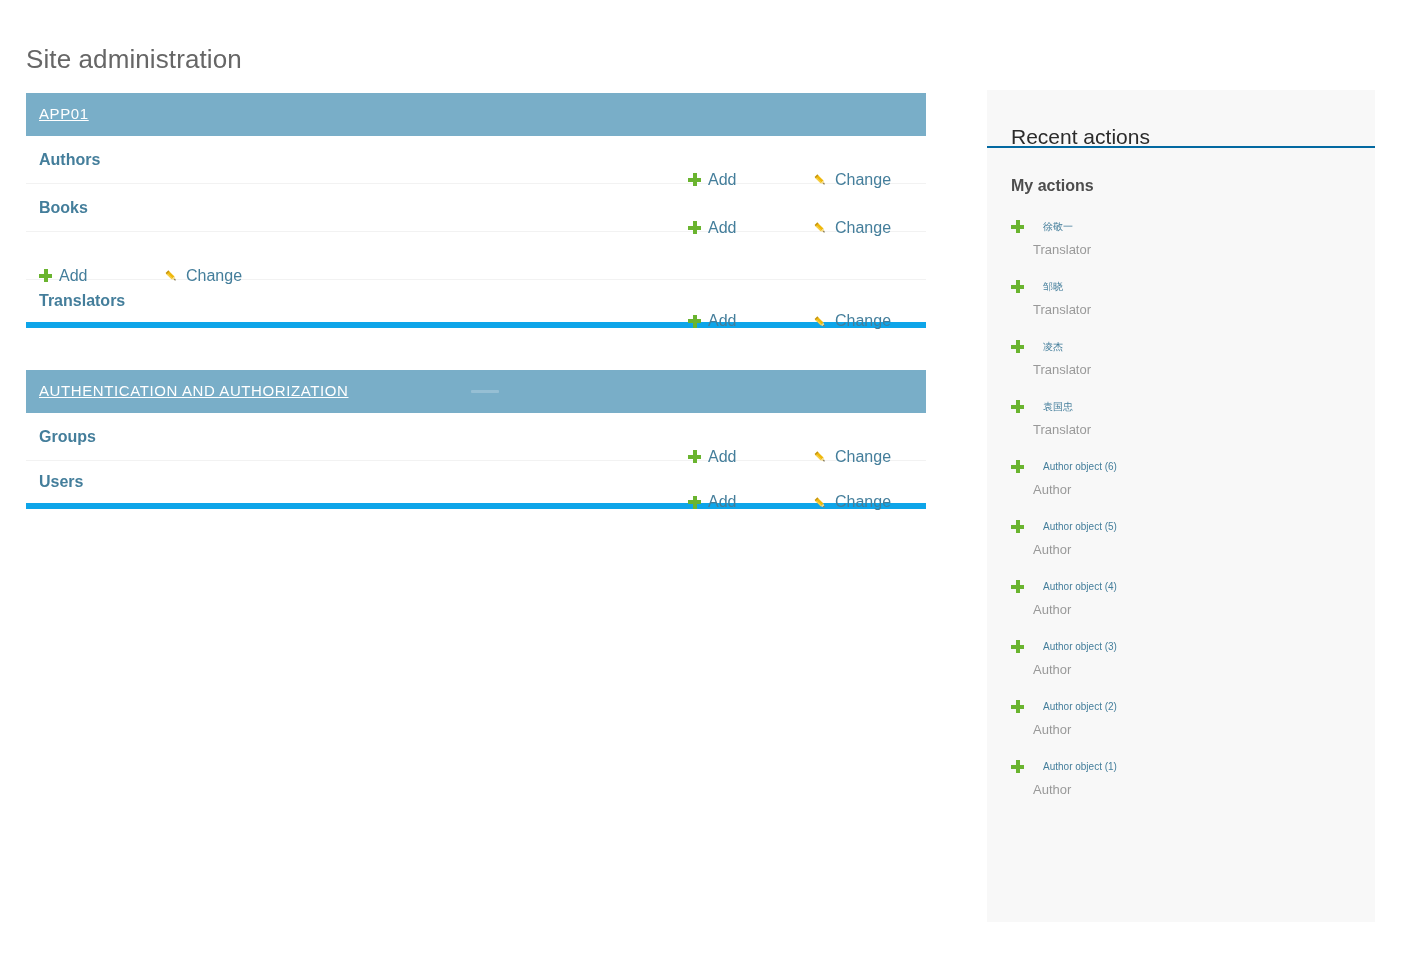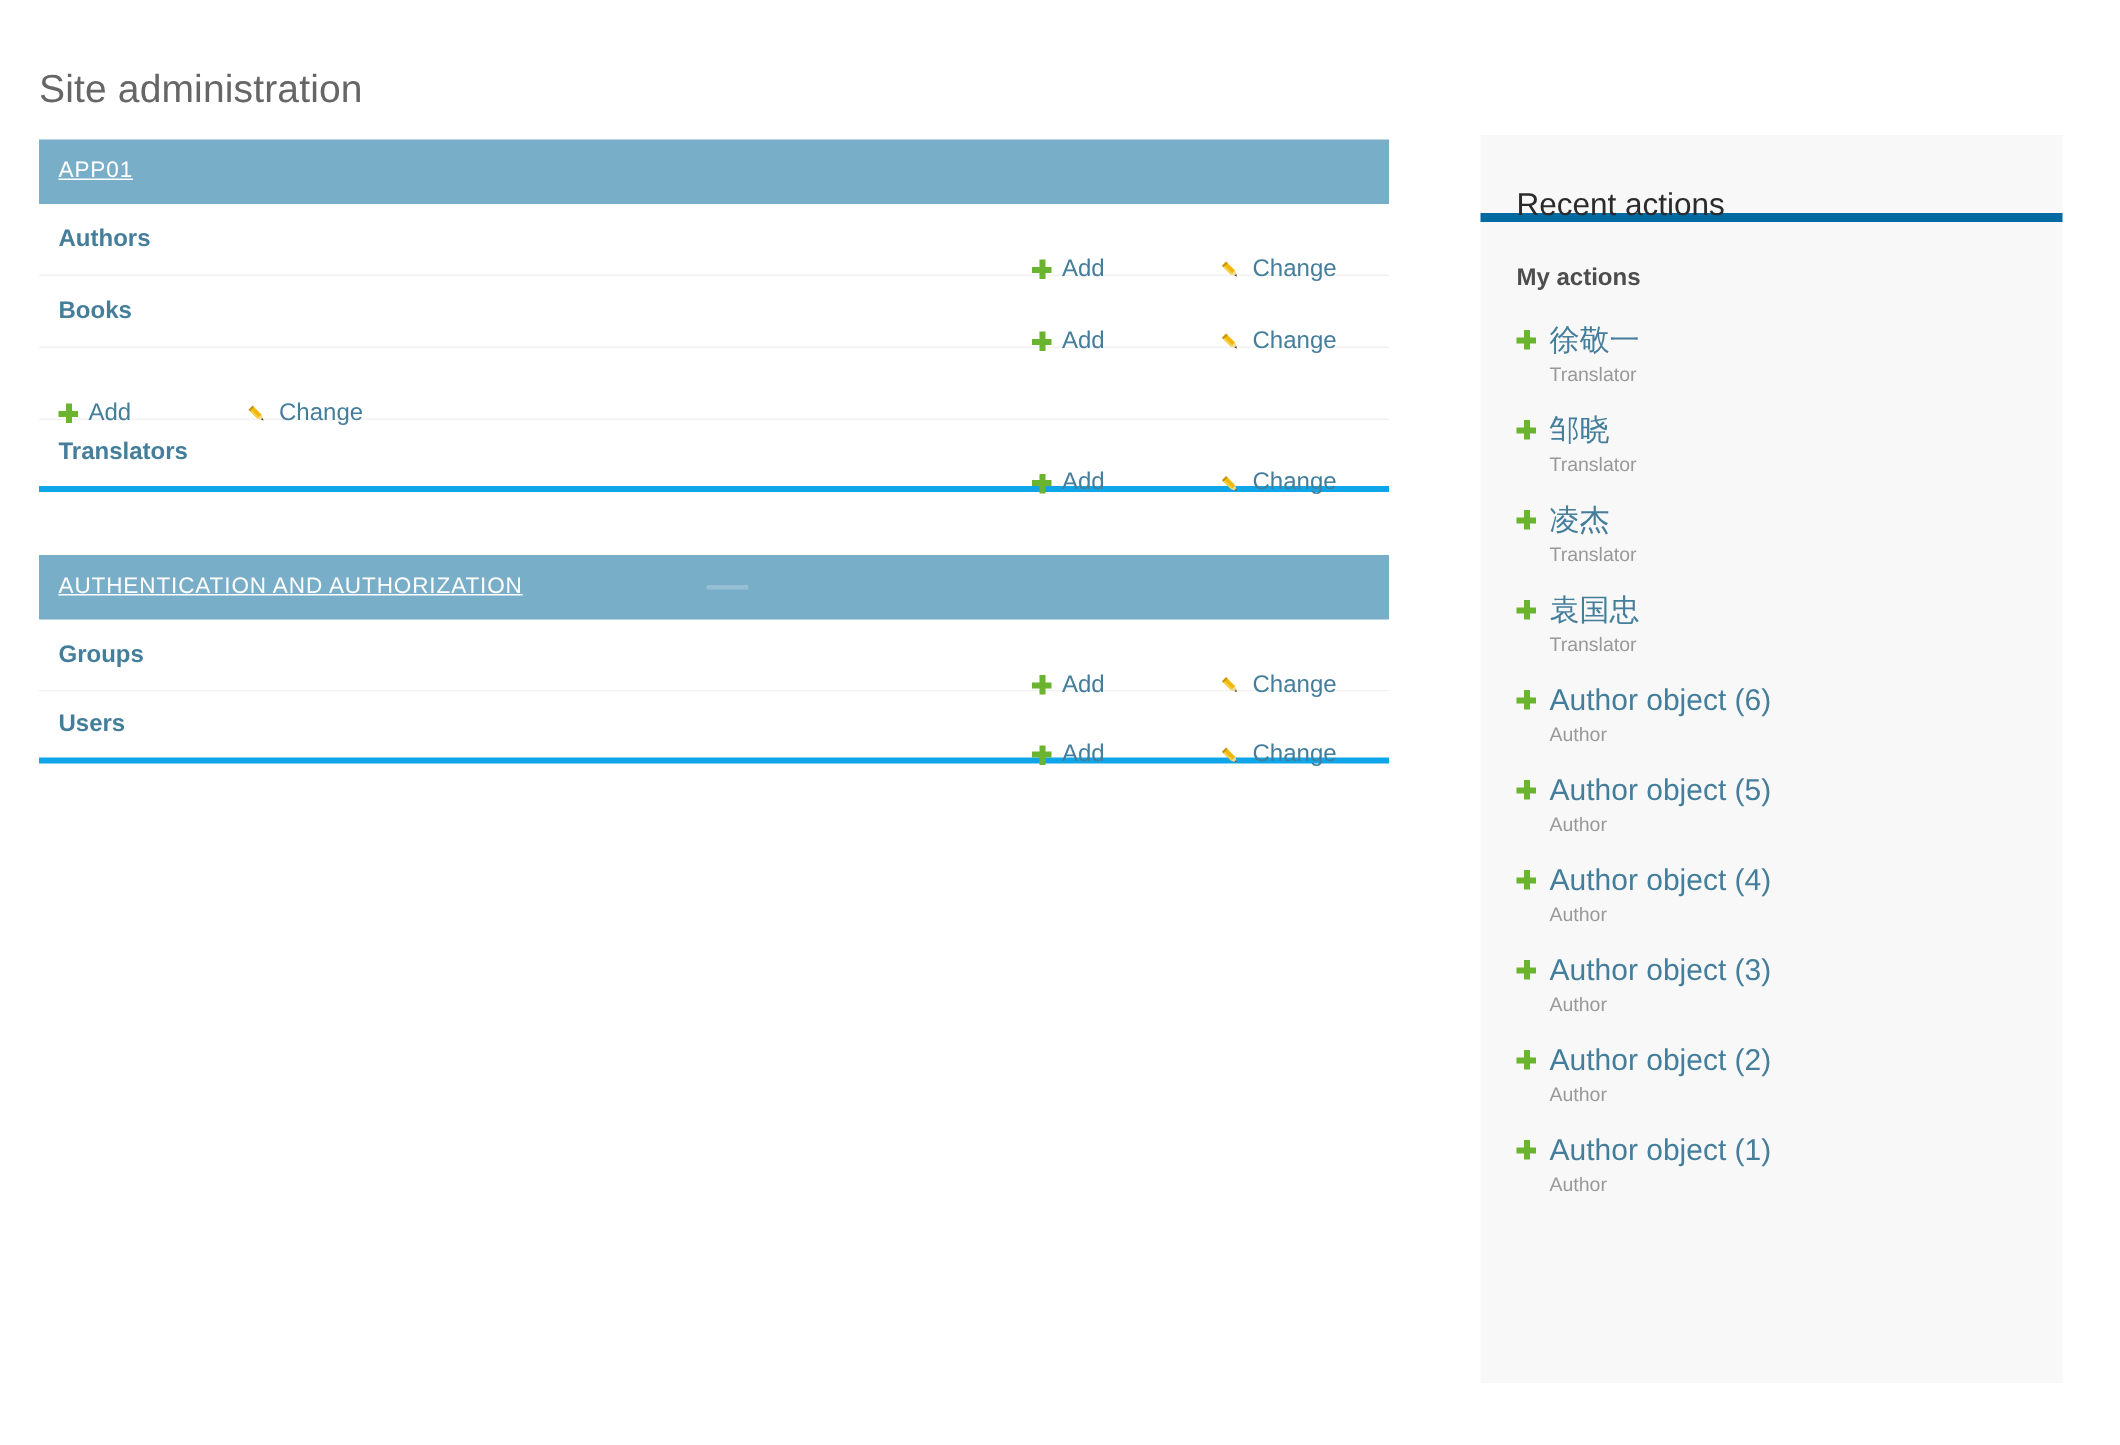--- a/index.html
+++ b/index.html
@@ -78,21 +78,21 @@
     display: flex;
     align-items: center;
     height: 48px;
     border-bottom: 1px solid #f2f2f2;
     background: #ffffff;
     padding: 0 13px 0 13px;
     box-sizing: border-box;
     gap: 28px;
   }
   .model-row:last-child {
-    border-bottom: 4px solid #0ea5e9;
+    border-bottom: 6px solid #0ea5e9;
   }
 
   .model-name {
     flex: 1 1 auto;
     font-size: 16px;
     font-weight: bold;
     color: #447e9b;
     text-decoration: none;
     line-height: 20px;
     white-space: nowrap;
@@ -162,21 +162,21 @@
     box-sizing: border-box;
   }
   .sidebar-title {
     font-size: 21px;
     font-weight: 400;
     color: #2b2b2b;
     padding: 32px 24px 0 24px;
     line-height: 30px;
     height: 58px;
     box-sizing: border-box;
-    border-bottom: 6px solid #0369a1;
+    border-bottom: 2px solid #0369a1;
     margin-bottom: 0;
   }
   .sidebar-body {
     padding: 28px 24px 20px 24px;
   }
   .sidebar-subtitle {
     font-size: 16px;
     font-weight: bold;
     color: #4d4d4d;
     margin: 0 0 21px 0;
@@ -192,24 +192,24 @@
     margin-bottom: 19px;
     line-height: 1.2;
   }
   .action-item:last-child { margin-bottom: 0; }
 
   .action-head {
     display: flex;
     align-items: flex-start;
   }
   .action-object-link {
-    font-size: 20px;
+    font-size: 10px;
     color: #447e9b;
     text-decoration: none;
-    margin-left: 9px;
+    margin-left: 19px;
     line-height: 20px;
     word-break: break-word;
   }
   .action-head .icon-plus { margin-top: 3px; }
 
   .action-type {
     display: block;
     font-size: 13px;
     color: #999999;
     margin-top: 4px;

